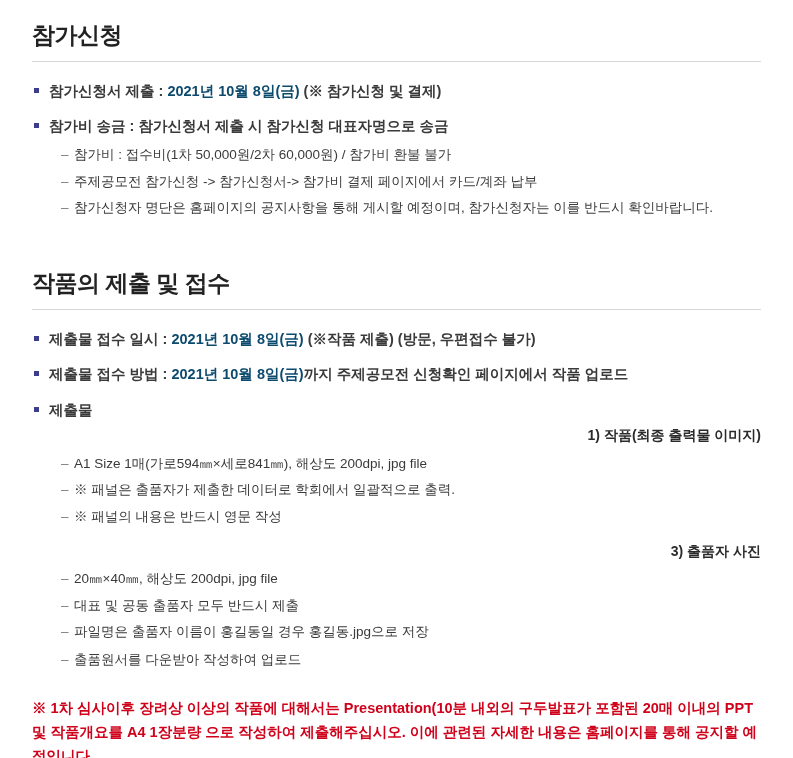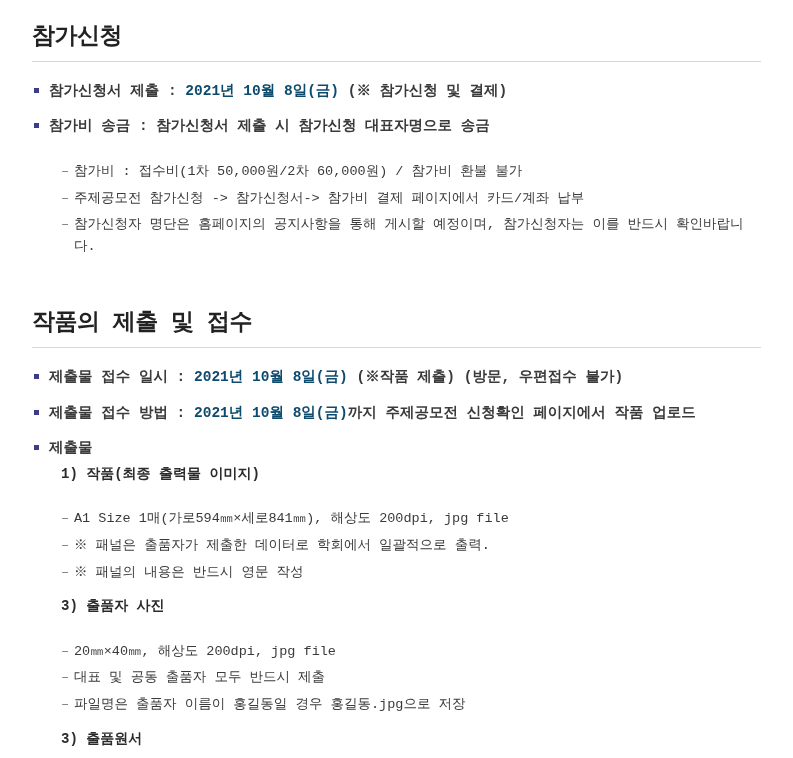--- a/index.html
+++ b/index.html
@@ -13,21 +13,20 @@
     font-family: "Liberation Sans", sans-serif;
     color: #333333;
     -webkit-font-smoothing: antialiased;
   }
   .page {
     position: relative;
     width: 793px;
     height: 630px;
     box-sizing: border-box;
     padding: 0 32px;
-    font-family: Liberation Mono, monospace;
   }
   .section {
     margin: 0;
   }
   .section-title {
     font-size: 23px;
     font-weight: bold;
     color: #222222;
     letter-spacing: -0.5px;
     padding: 0 0 10px 0;
@@ -62,21 +61,21 @@
     top: 8px;
     width: 5px;
     height: 5px;
     background: #3c3c8c;
   }
   .bullet-text { font-weight: bold; }
   .hl-red { color: #0c4a6e; }
 
   ul.sublist {
     list-style: none;
-    margin: 23px 0 0 0;
+    margin: 6px 0 0 0;
     padding: 0 0 0 12px;
   }
   ul.sublist li {
     position: relative;
     padding-left: 13px;
     margin-bottom: 5px;
     font-size: 13.5px;
     line-height: 1.6;
     font-weight: normal;
     color: #3a3a3a;
@@ -91,20 +90,21 @@
   li.red { color: #d0021b; font-weight: bold; }
   li.blue { color: #1a4fa0; font-weight: bold; }
   li.marktext::before { content: ""; }
 
   .group-head {
     font-size: 14px;
     font-weight: bold;
     color: #2b2b2b;
     margin: 13px 0 4px 0;
     padding-left: 12px;
+    text-align: right;
   }
   .group-head.first { margin-top: 4px; }
 
   .footnote {
     margin-top: 26px;
     font-size: 14.5px;
     line-height: 1.65;
     color: #d0021b;
     font-weight: bold;
   }
@@ -157,21 +157,20 @@
           <li class="blue marktext">※ 패널의 내용은 반드시 영문 작성</li>
         </ul>
 
         <div class="group-head">3) 출품자 사진</div>
         <ul class="sublist">
           <li>20㎜×40㎜, 해상도 200dpi, jpg file</li>
           <li class="blue">대표 및 공동 출품자 모두 반드시 제출</li>
           <li class="blue">파일명은 출품자 이름이 홍길동일 경우 홍길동.jpg으로 저장</li>
         </ul>
 
-        <div class="group-head">3) 출품원서</div>
         <ul class="sublist">
           <li>출품원서를 다운받아 작성하여 업로드</li>
         </ul>
       </li>
     </ul>
 
     <div class="footnote">※ 1차 심사이후 장려상 이상의 작품에 대해서는 Presentation(10분 내외의 구두발표가 포함된 20매 이내의 PPT 및 작품개요를 A4 1장분량 으로 작성하여 제출해주십시오. 이에 관련된 자세한 내용은 홈페이지를 통해 공지할 예정입니다.</div>
   </div>
 
 </div>

